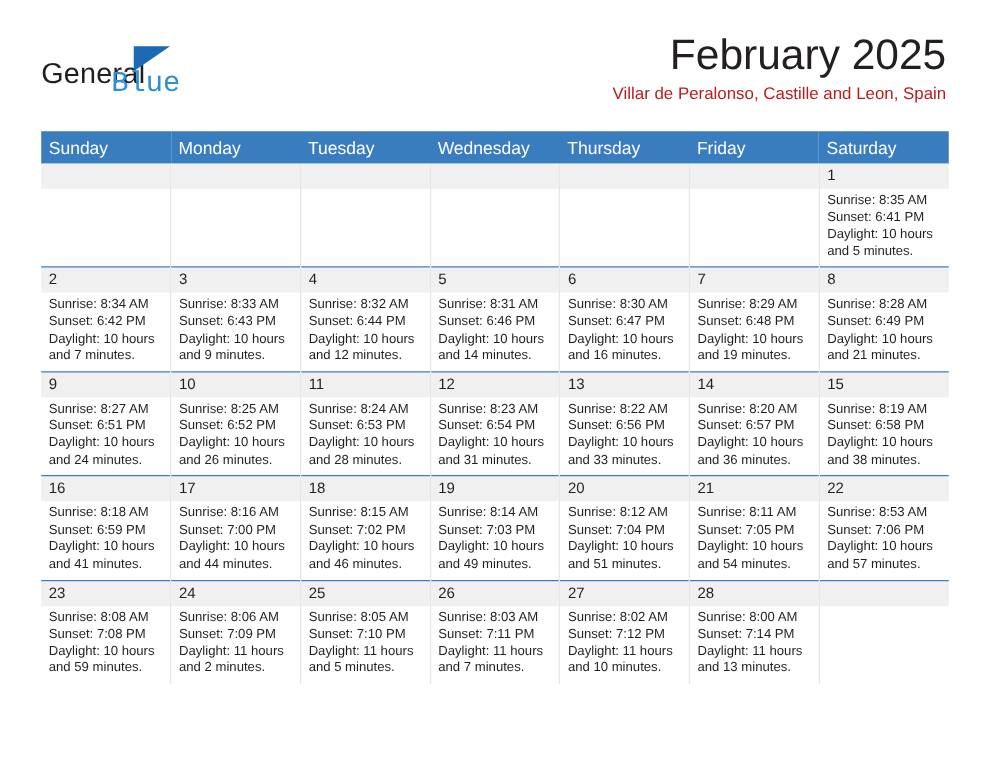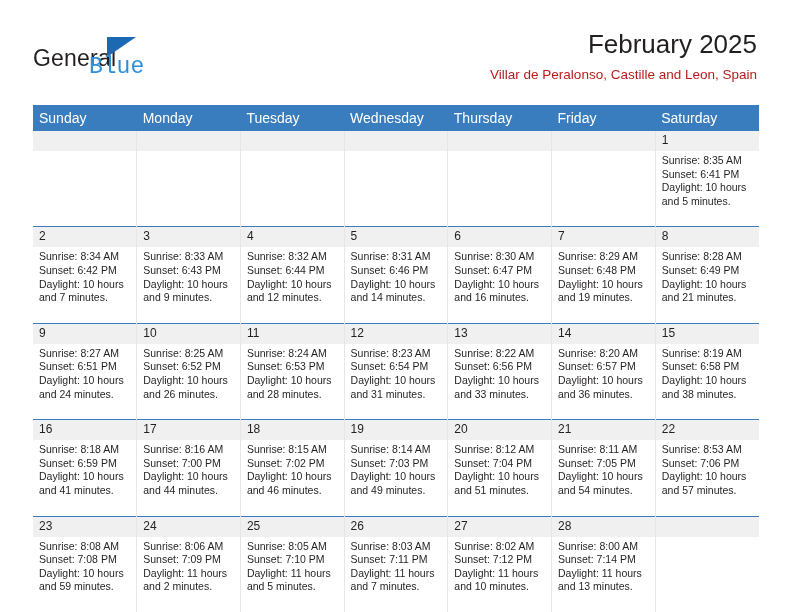--- a/index.html
+++ b/index.html
@@ -62,21 +62,21 @@
     color: #2e8fd6;
     font-family: Liberation Mono, monospace;
   }
   .title-block {
     position: absolute;
     right: 0;
     top: 0;
     text-align: right;
   }
   .cal-title {
-    font-size: 26px;
+    font-size: 34px;
     color: #231f20;
     line-height: 34px;
     white-space: nowrap;
   }
   .cal-subtitle {
     font-size: 13.5px;
     color: #b91c1c;
     line-height: 22px;
     margin-top: 3px;
     white-space: nowrap;
@@ -118,21 +118,21 @@
   }
   .daynum {
     background: #f0f0f0;
     font-size: 12px;
     color: #231f20;
     padding: 3px 0 4px 6px;
     line-height: 13px;
     min-height: 13px;
   }
   .dayinfo {
-    padding: 3px 6px 18px 6px;
+    padding: 3px 6px 5px 6px;
     font-size: 10.5px;
     line-height: 13.6px;
     color: #231f20;
   }
   .dayinfo div {
     white-space: nowrap;
   }
   .dayinfo div.wrap {
     white-space: normal;
   }

